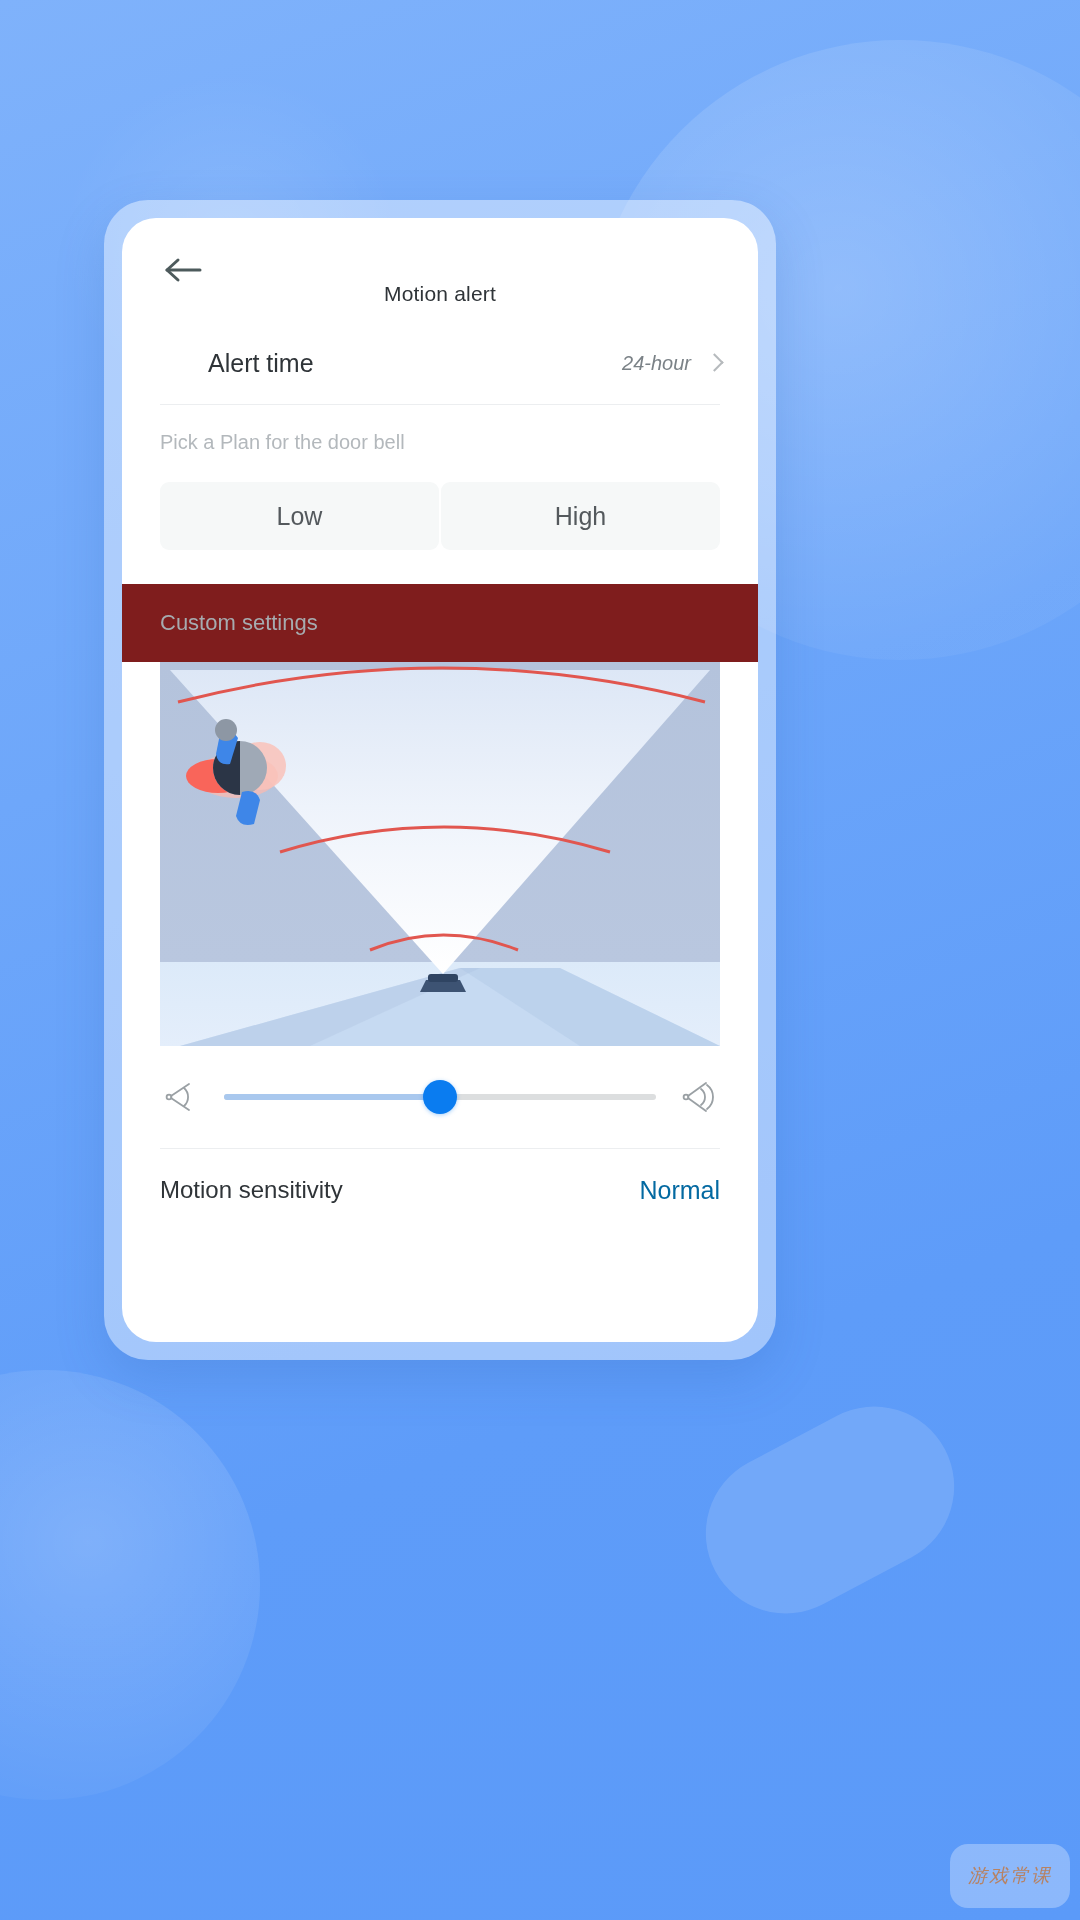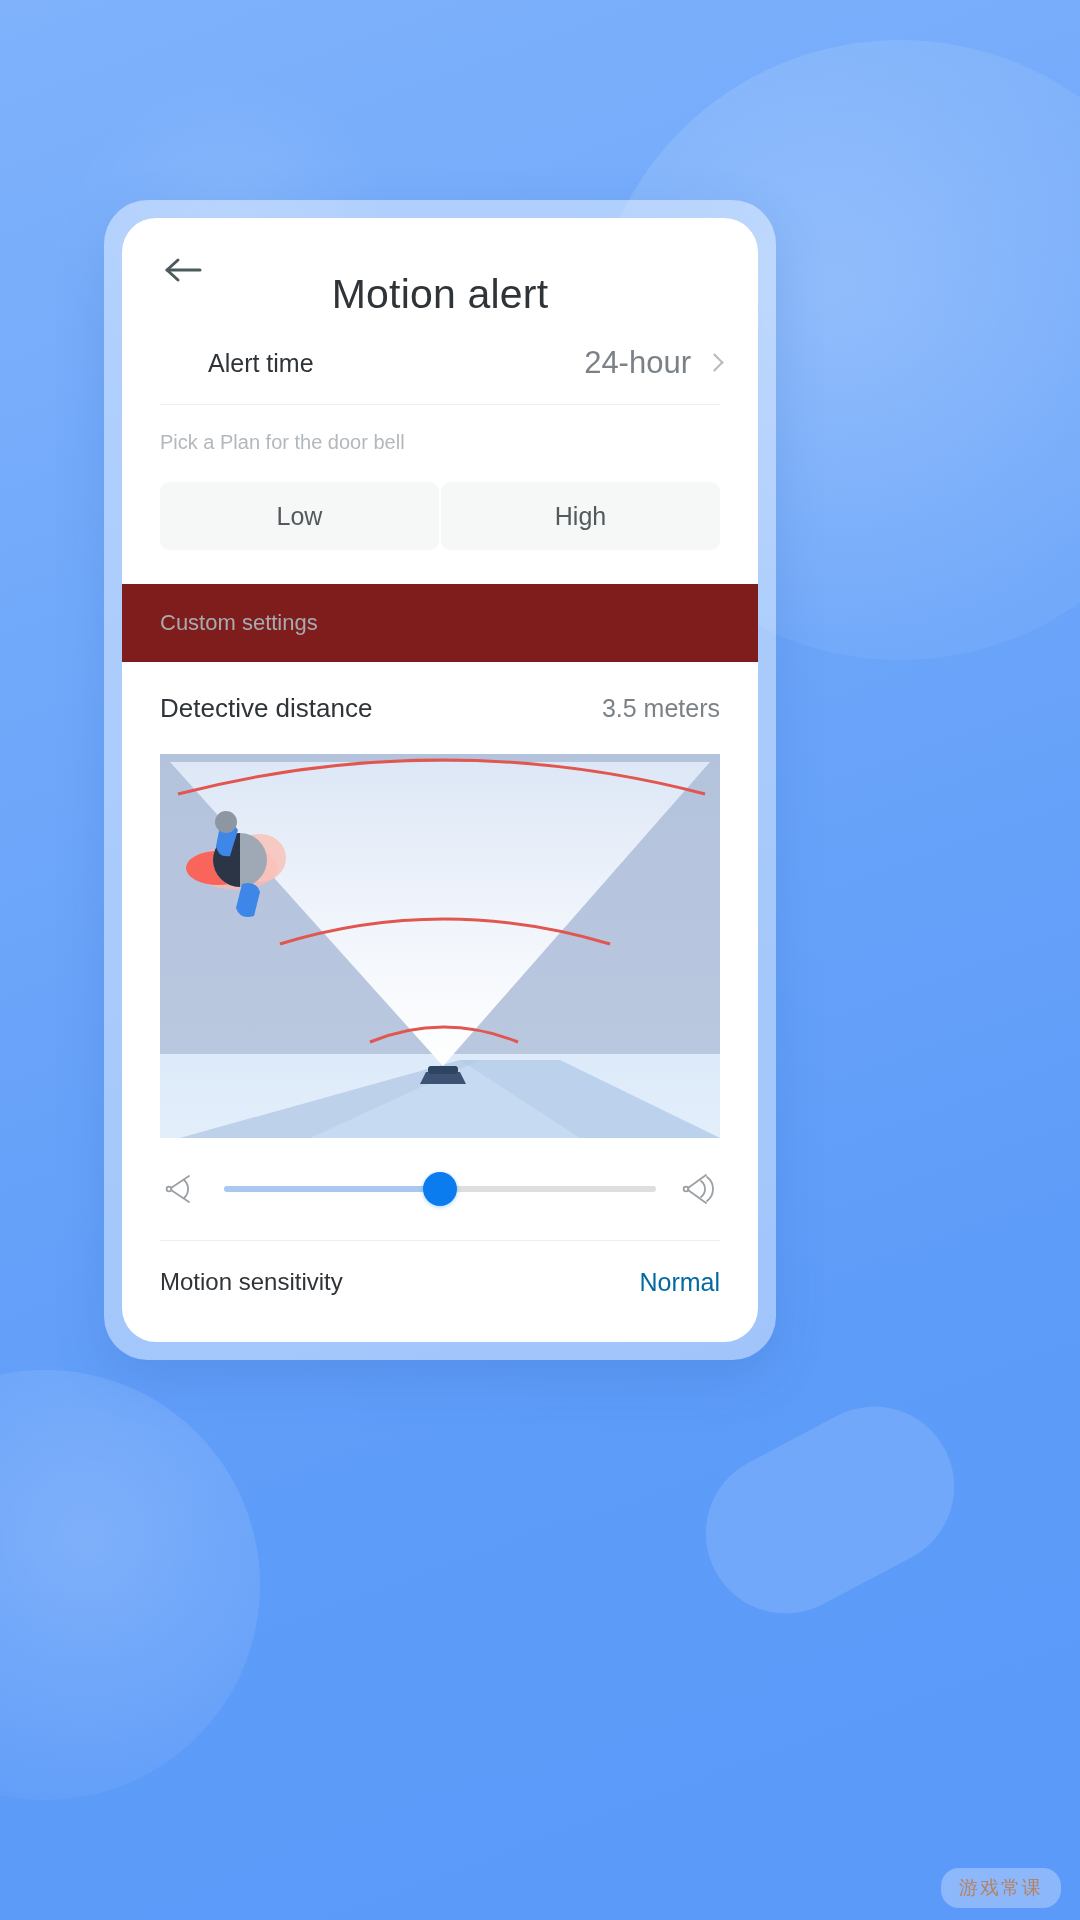--- a/index.html
+++ b/index.html
@@ -67,35 +67,35 @@
   .back-btn {
     position: absolute;
     left: 38px; top: 30px;
     width: 48px; height: 44px;
     display: flex; align-items: center; justify-content: center;
     cursor: pointer;
   }
   .page-title {
     width: 100%;
     text-align: center;
-    font-size: 41px;
+    font-size: 21px;
     color: #2f3438;
     letter-spacing: 0.2px;
     margin-top: 48px;
   }
 
   
   .row {
     display: flex;
     align-items: center;
     justify-content: space-between;
     padding: 0 38px;
   }
   .row-label { font-size: 25px; color: #2f3438; }
-  .row-value { font-size: 31px; color: #7b8287; }
+  .row-value { font-size: 20px; color: #7b8287; font-style: italic; }
 
   .alert-row { height: 82px; margin-left: 48px; }
   .alert-right { display: flex; align-items: center; gap: 16px; }
   .chev {
     width: 13px; height: 22px;
     position: relative;
   }
   .chev::before {
     content: "";
     position: absolute;
@@ -203,27 +203,28 @@
     box-shadow: 0 1px 4px rgba(10,124,240,0.35);
   }
 
   .sens-row { height: 70px; padding-top: 12px; }
   .sens-label { font-size: 24px; color: #2f3438; }
   .sens-value { font-size: 25px; color: #0369a1; }
 
   
   .watermark {
     position: absolute;
-    right: 19px; bottom: 12px;
-    padding: 7px 18px;
+    right: 10px; bottom: 12px;
+    padding: 19px 18px;
     border-radius: 18px;
     background: rgba(255,255,255,0.30);
     color: rgba(190,120,70,0.85);
     font-size: 19px;
     letter-spacing: 2px;
+    font-style: italic;
   }
 </style>
 </head>
 <body>
 
 <div class="bg-blob blob-d"></div>
 <div class="bg-blob blob-a"></div>
 <div class="bg-blob blob-b"></div>
 <div class="blob-c bg-blob"></div>
 
@@ -254,24 +255,20 @@
 
   <div class="plans">
     <div class="chip">Low</div>
     <div class="chip">High</div>
   </div>
 
   <div class="band">
     <span>Custom settings</span>
   </div>
 
-  <div class="row dist-row">
-    <span class="dist-label">Detective distance</span>
-    <span class="dist-value">3.5 meters</span>
-  </div>
 
   <div class="illus-wrap">
     <svg viewBox="0 0 560 384" preserveAspectRatio="none">
       <defs>
         <linearGradient id="wallG" x1="0" y1="0" x2="0" y2="1">
           <stop offset="0%" stop-color="#b4c3dc"></stop>
           <stop offset="100%" stop-color="#b9c7df"></stop>
         </linearGradient>
         <linearGradient id="coneG" x1="0" y1="1" x2="0" y2="0">
           <stop offset="0%" stop-color="#ffffff"></stop>

